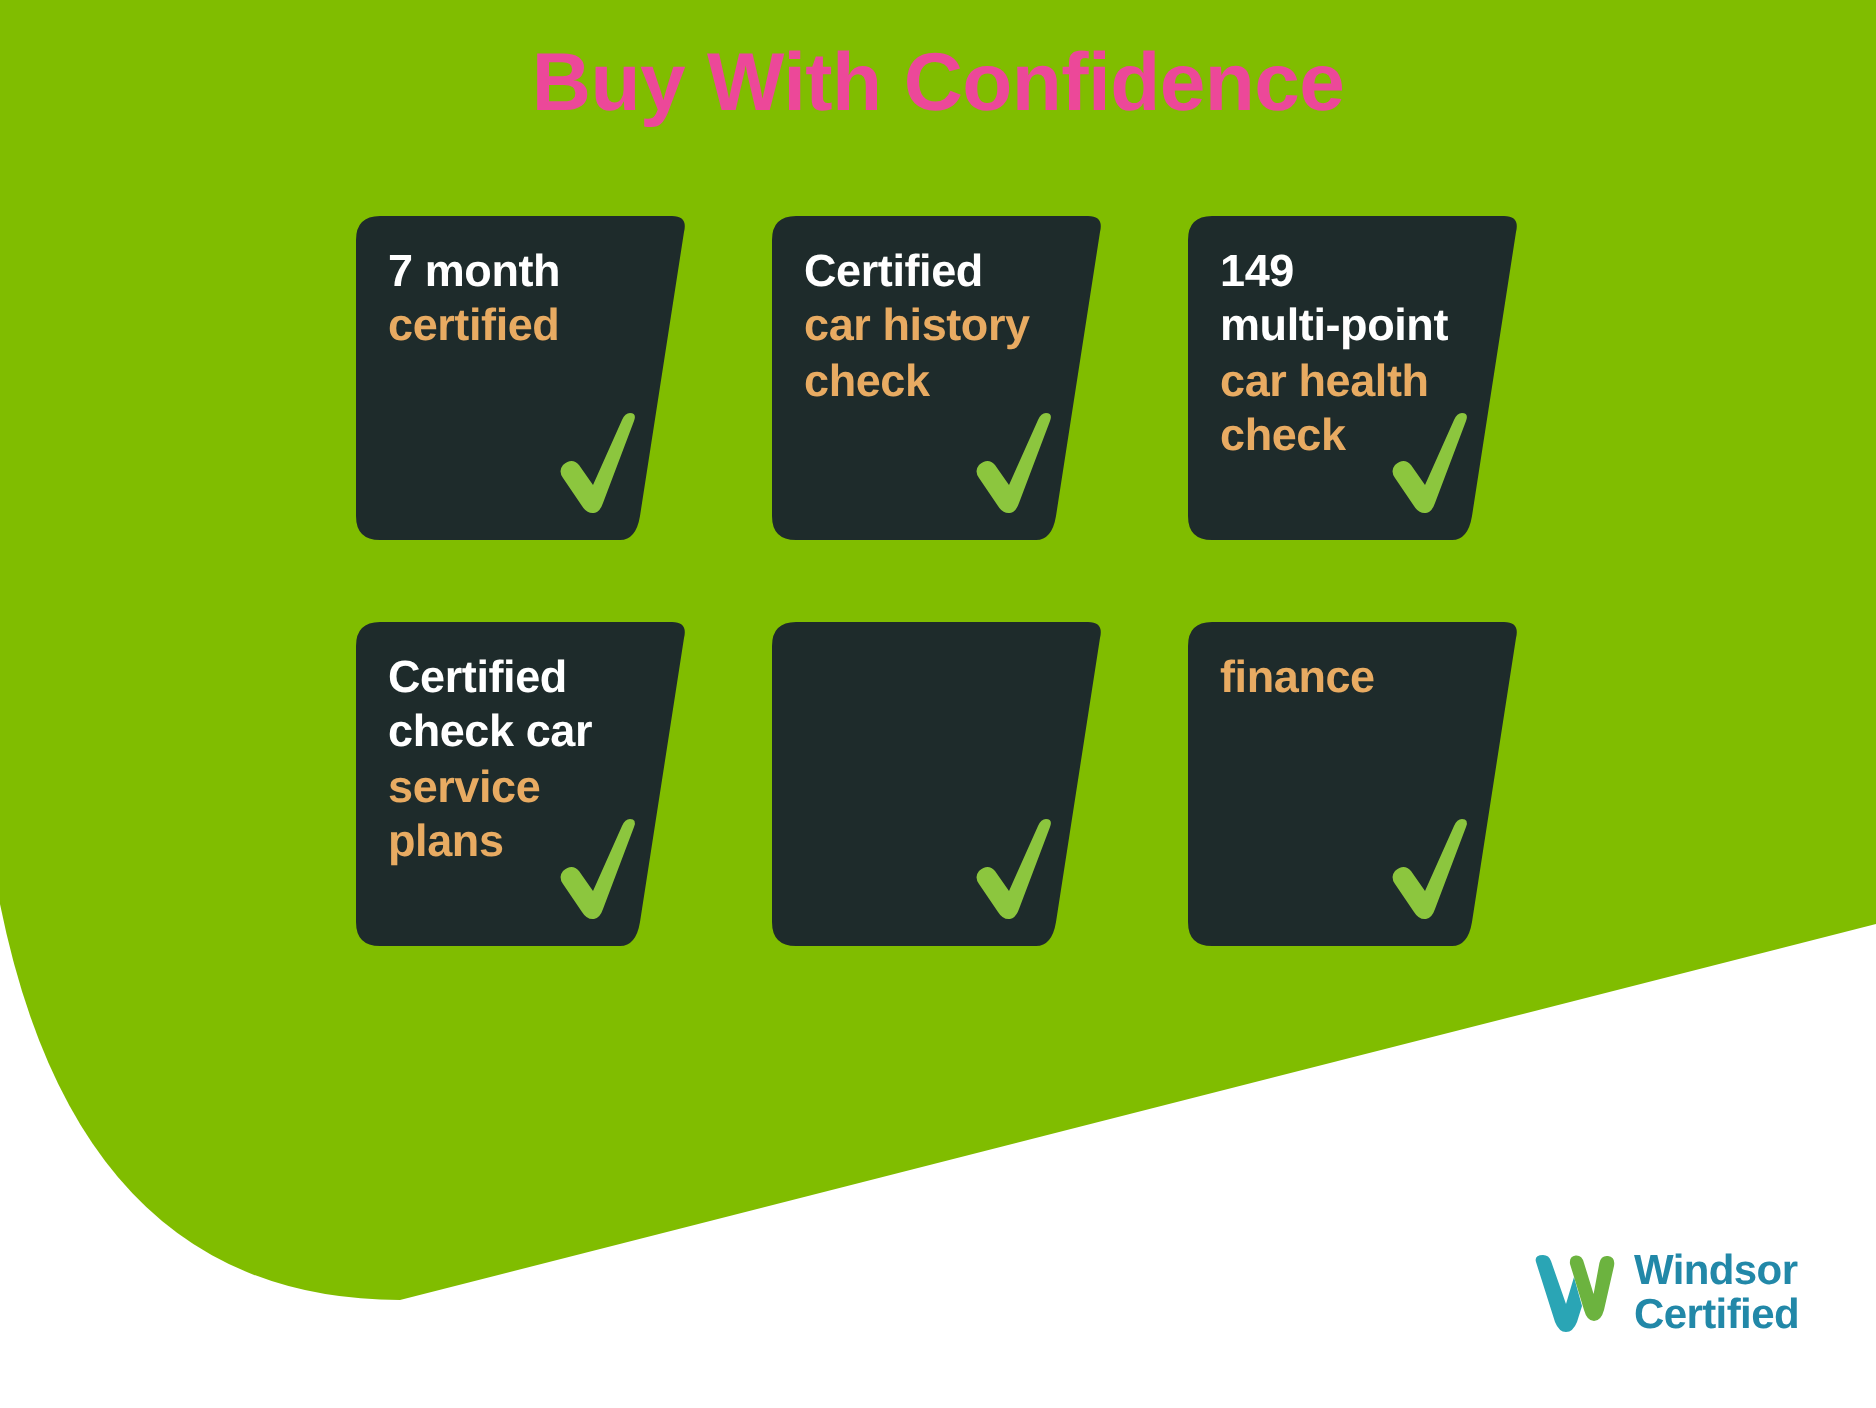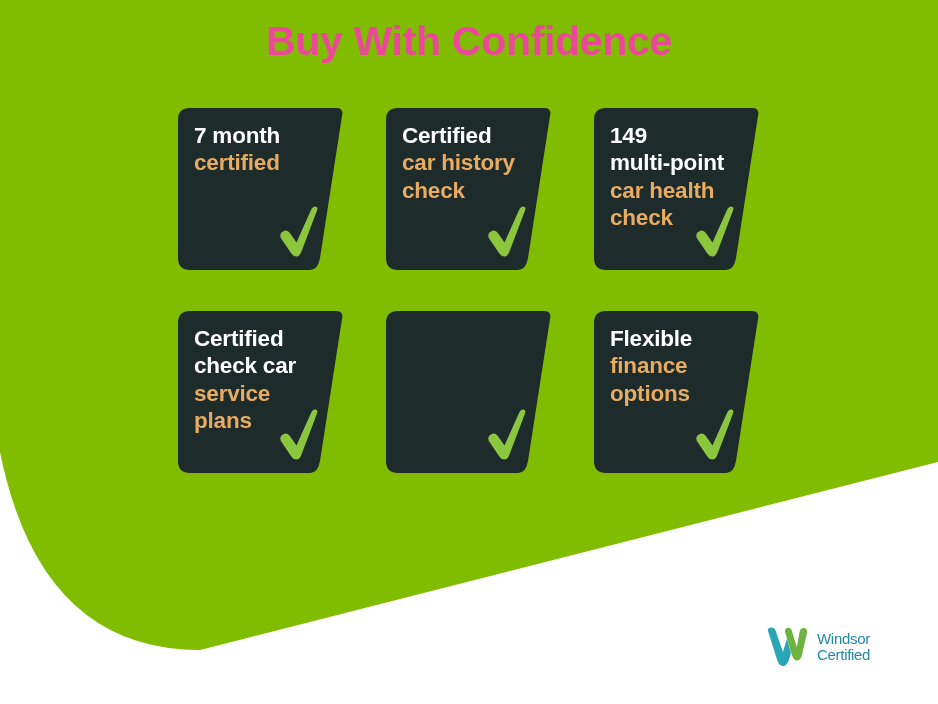--- a/index.html
+++ b/index.html
@@ -82,22 +82,22 @@
     left:763px; top:625px;
     display:flex;
     align-items:center;
     gap:8px;
   }
   #logo-mark { width:46px; height:44px; flex:none; }
   #logo-words {
     display:flex;
     flex-direction:column;
     line-height:1.06;
-    font-size:15px;
-    font-weight:normal;
+    font-size:21px;
+    font-weight:bold;
     color:#2288a8;
     letter-spacing:-0.3px;
   }
 </style>
 </head>
 <body style="background: rgb(255, 255, 255);">
 
 <div id="stage">
 
   <svg id="green-shape" viewBox="0 0 938 704" width="938" height="704" aria-hidden="true">
@@ -166,23 +166,21 @@
         </svg>
         <svg class="check" viewBox="0 0 44 54">
           <path d="M3.5,26.5 Q1,29.5 3.5,33 L13,47 Q15.5,51 19,50.5 Q22,50 23.5,45.5 L39,4.5 Q40.5,0.5 37,0.5 Q34.5,0.5 33,4 L18.5,36.5 L11.5,26.5 Q8,22.5 3.5,26.5 Z" fill="#8cc63e"></path>
         </svg>
       </div>
       <div class="card">
         <svg class="card-shape" viewBox="0 0 166 162" width="166" height="162">
           <path d="M12,0 L158,0 Q166,0 164,8 L142,150 Q140,162 132,162 L12,162 Q0,162 0,150 L0,12 Q0,0 12,0 Z" fill="#1e2b2b"></path>
         </svg>
         <div class="card-text">
-          <span class="line-white">Flexible</span>
           <span class="line-accent">finance</span>
-          <span class="line-accent">options</span>
         </div>
         <svg class="check" viewBox="0 0 44 54">
           <path d="M3.5,26.5 Q1,29.5 3.5,33 L13,47 Q15.5,51 19,50.5 Q22,50 23.5,45.5 L39,4.5 Q40.5,0.5 37,0.5 Q34.5,0.5 33,4 L18.5,36.5 L11.5,26.5 Q8,22.5 3.5,26.5 Z" fill="#8cc63e"></path>
         </svg>
       </div>
     </div>
 
   <div id="logo">
     <svg id="logo-mark" viewBox="0 0 46 44" width="46" height="44" aria-hidden="true">
       <path d="M5 6 L14.5 36 Q16.5 41 20 41 Q23.5 41 25.5 36 L28 28 L24 13.5 L20 27 L12.5 5.5 Q11.5 2.5 8.5 2.5 Q4 2.5 5 6 Z" fill="#2aa5b5"></path>

